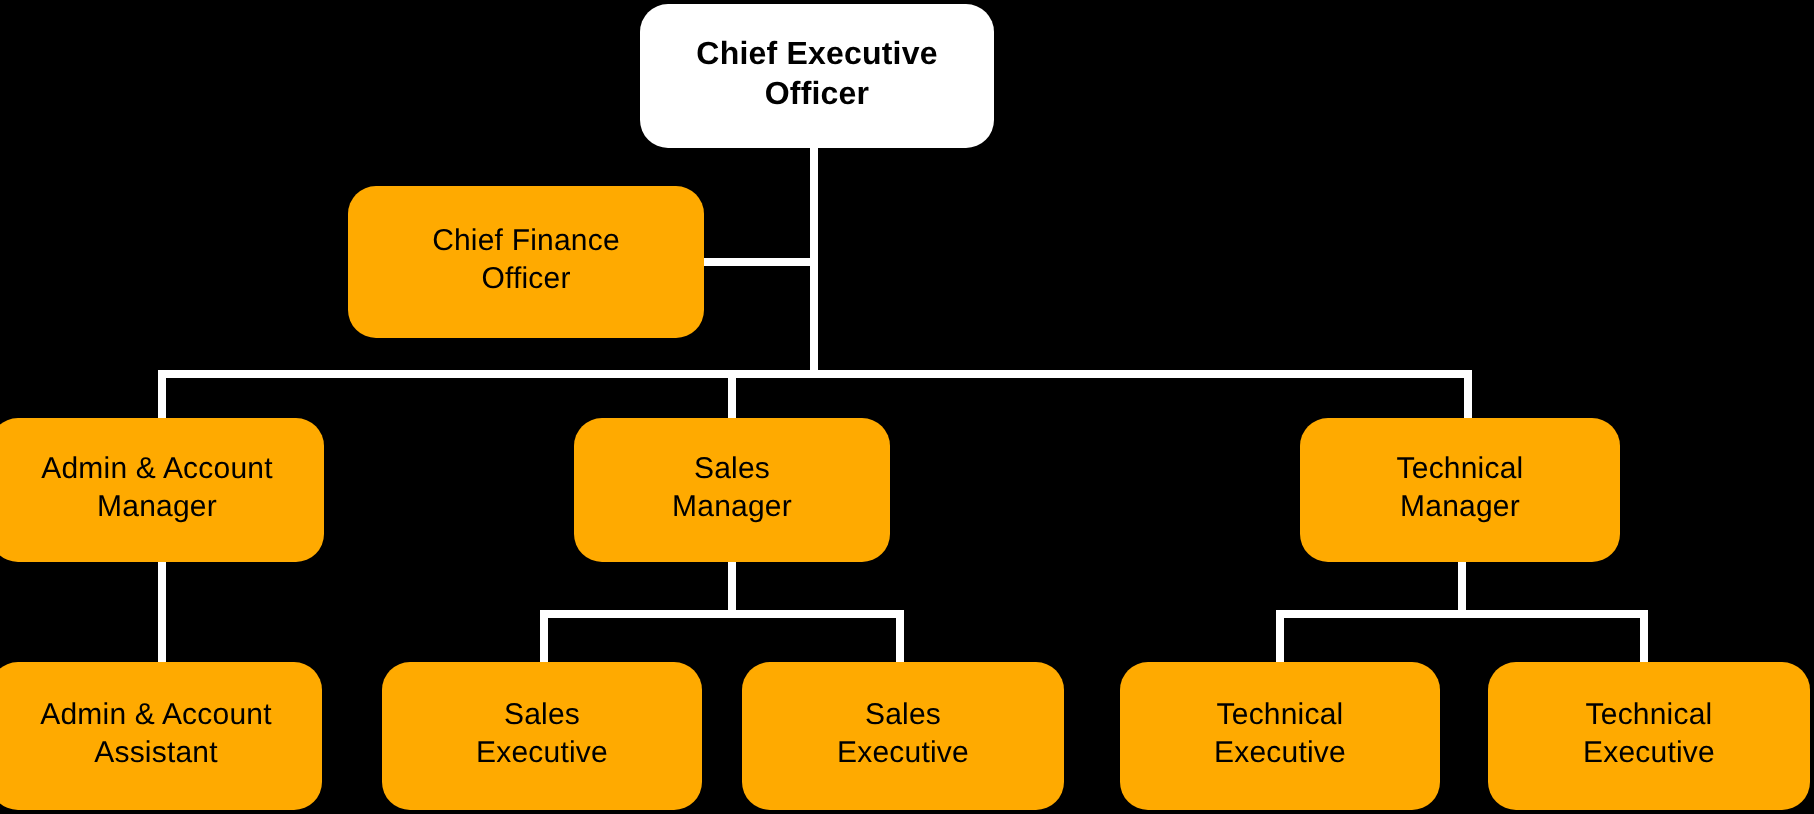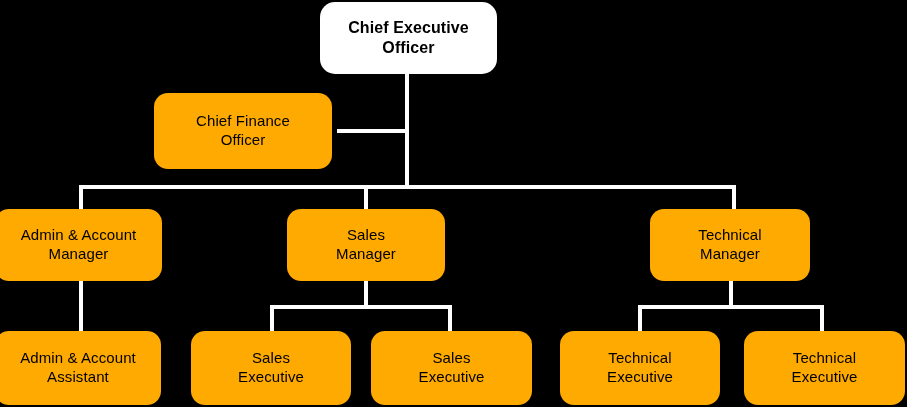--- a/index.html
+++ b/index.html
@@ -56,23 +56,23 @@
     <div class="connector" style="left: 732px; top: 185px; width: 4px; height: 26px; background: rgb(255, 255, 255);"></div>
     <div class="connector" style="left: 79px; top: 281px; width: 4px; height: 52px; background: rgb(255, 255, 255);"></div>
     <div class="connector" style="left: 364px; top: 281px; width: 4px; height: 26px; background: rgb(255, 255, 255);"></div>
     <div class="connector" style="left: 270px; top: 305px; width: 182px; height: 4px; background: rgb(255, 255, 255);"></div>
     <div class="connector" style="left: 270px; top: 305px; width: 4px; height: 28px; background: rgb(255, 255, 255);"></div>
     <div class="connector" style="left: 448px; top: 305px; width: 4px; height: 28px; background: rgb(255, 255, 255);"></div>
     <div class="connector" style="left: 729px; top: 281px; width: 4px; height: 26px; background: rgb(255, 255, 255);"></div>
     <div class="connector" style="left: 638px; top: 305px; width: 186px; height: 4px; background: rgb(255, 255, 255);"></div>
     <div class="connector" style="left: 638px; top: 305px; width: 4px; height: 28px; background: rgb(255, 255, 255);"></div>
     <div class="connector" style="left: 820px; top: 305px; width: 4px; height: 28px; background: rgb(255, 255, 255);"></div>
-    <div class="node root" style="left: 320px; top: 2px; width: 177px; height: 72px; background: rgb(255, 255, 255); color: rgb(0, 0, 0); border-radius: 15px;">Chief Executive
+    <div class="node root" style="left: 320px; top: 2px; width: 177px; height: 72px; background: rgb(255, 255, 255); color: rgb(0, 0, 0);">Chief Executive
 Officer</div>
-    <div class="node branch" style="left: 154px; top: 93px; width: 178px; height: 76px; background: rgb(255, 170, 0); color: rgb(0, 0, 0);">Chief Finance
+    <div class="node branch" style="left: 174px; top: 93px; width: 178px; height: 76px; background: rgb(255, 170, 0); color: rgb(0, 0, 0);">Chief Finance
 Officer</div>
     <div class="node branch" style="left: -5px; top: 209px; width: 167px; height: 72px; background: rgb(255, 170, 0); color: rgb(0, 0, 0);">Admin &amp; Account
 Manager</div>
     <div class="node branch" style="left: 287px; top: 209px; width: 158px; height: 72px; background: rgb(255, 170, 0); color: rgb(0, 0, 0);">Sales
 Manager</div>
     <div class="node branch" style="left: 650px; top: 209px; width: 160px; height: 72px; background: rgb(255, 170, 0); color: rgb(0, 0, 0);">Technical
 Manager</div>
     <div class="node branch" style="left: -5px; top: 331px; width: 166px; height: 74px; background: rgb(255, 170, 0); color: rgb(0, 0, 0);">Admin &amp; Account
 Assistant</div>
     <div class="node branch" style="left: 191px; top: 331px; width: 160px; height: 74px; background: rgb(255, 170, 0); color: rgb(0, 0, 0);">Sales

